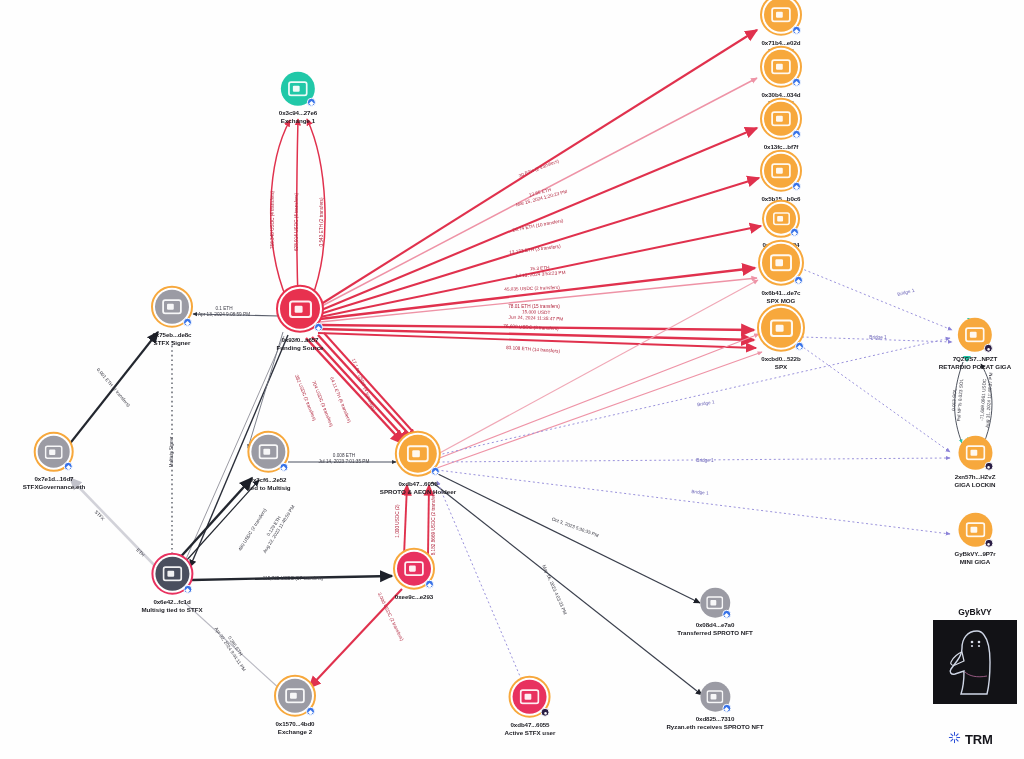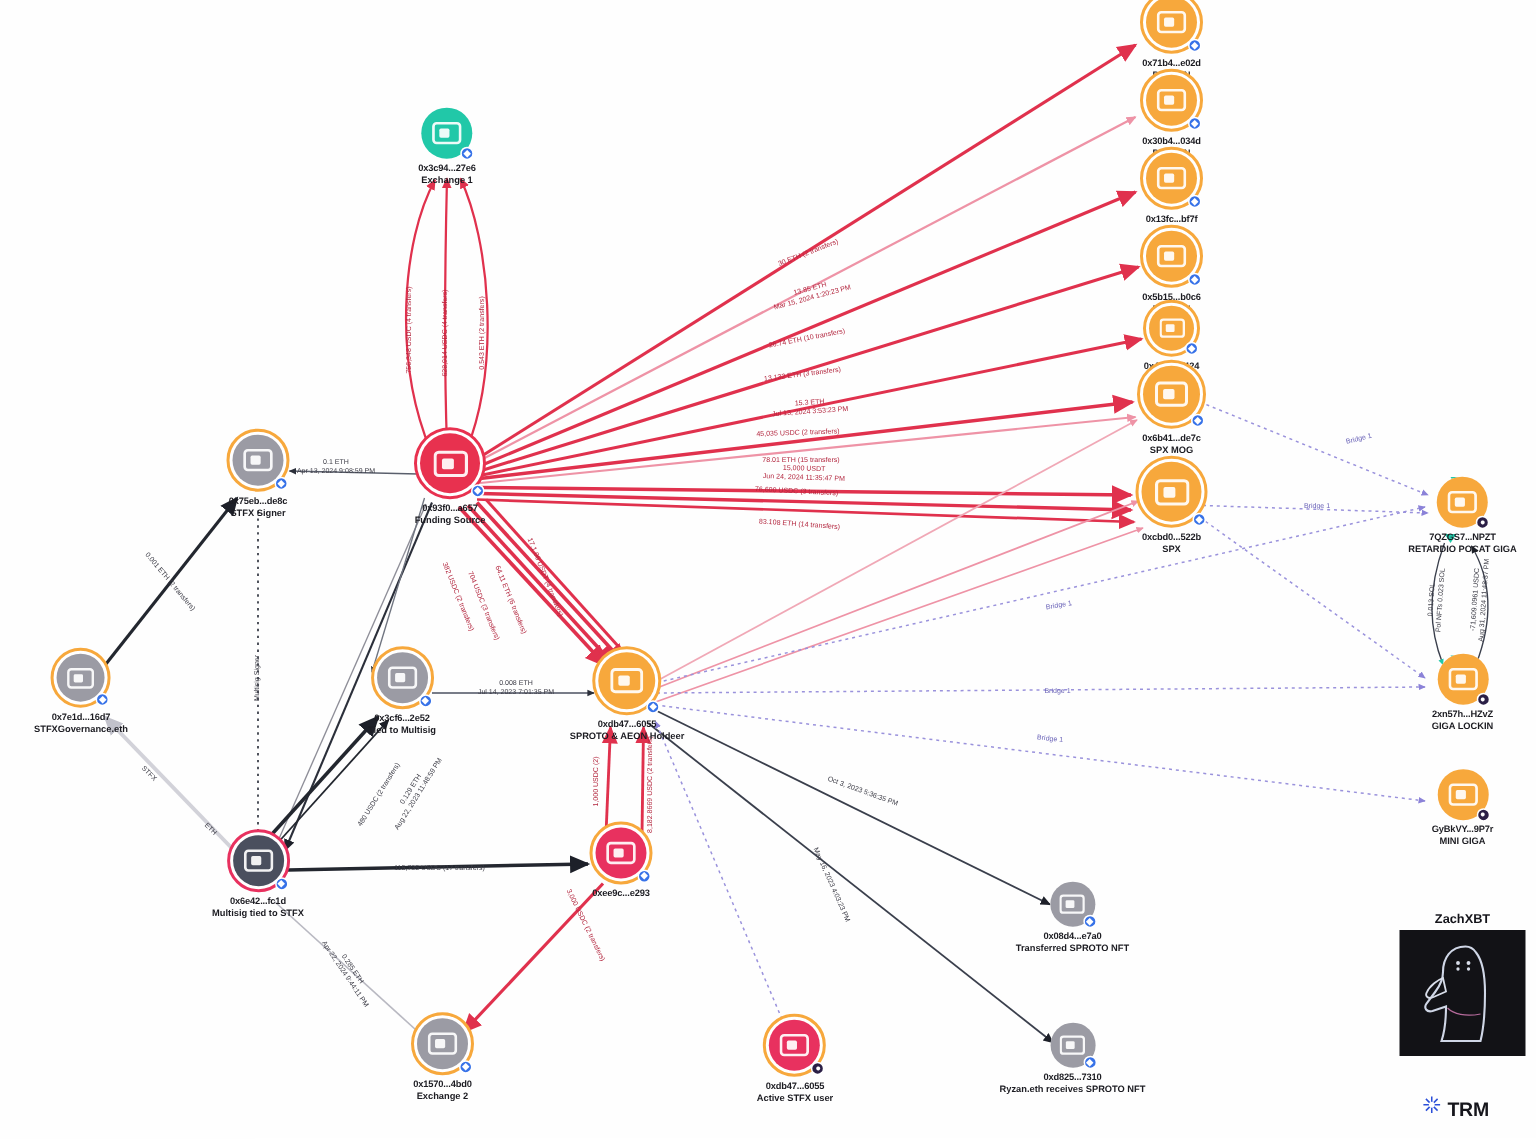--- a/index.html
+++ b/index.html
@@ -660,21 +660,21 @@
         <b>0.013 SOL</b>
         <b>Pol NFTs 0.023 SOL</b>
       </div>
       <div class="elabel " style="left: 987px; top: 400px; transform: translate(-50%, -50%) rotate(-86deg);">
         <b>-71,609.0961 USDC</b>
         <b>Aug 31, 2024 11:48:37 PM</b>
       </div>
     </div>
 
   <div id="zachxbt">
-    <div class="zx-title">ZachXBT</div>
+    <div class="zx-title">GyBkVY</div>
     <div class="zx-art">
       <svg width="56" height="72" viewBox="0 0 56 72">
         <path d="M30 5 C20 5 15 13 15 22 C15 27 13 31 10 35 L4 43 C2 46 4 49 8 48 L17 45
                  C17 55 16 62 14 68 L40 68 C42 60 43 48 43 36 C43 24 41 14 37 9 C35 6 33 5 30 5 Z" fill="none" stroke="#cfd6e6" stroke-width="1.4"></path>
         <path d="M15 26 C12 27 6 31 4 36 C3 38 5 40 8 39 L17 35 Z" fill="none" stroke="#d8dde9" stroke-width="1.2"></path>
         <circle cx="25" cy="16" r="1.3" fill="#d8dde9"></circle>
         <circle cx="32" cy="16" r="1.3" fill="#d8dde9"></circle>
         <circle cx="25" cy="20" r="1.1" fill="#d8dde9"></circle>
         <circle cx="32" cy="20" r="1.1" fill="#d8dde9"></circle>
         <path d="M18 46 C22 50 30 52 40 50" fill="none" stroke="#b56a9b" stroke-width="0.8"></path>

